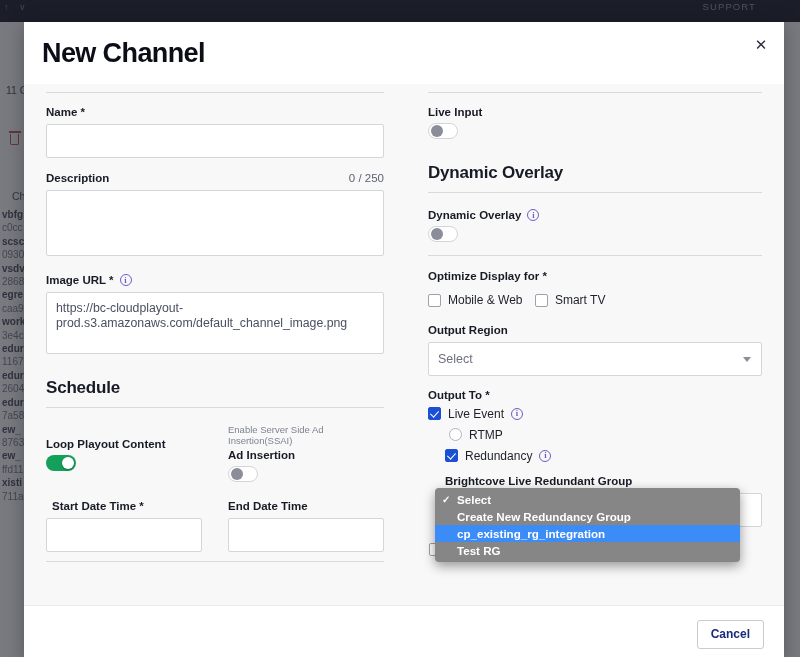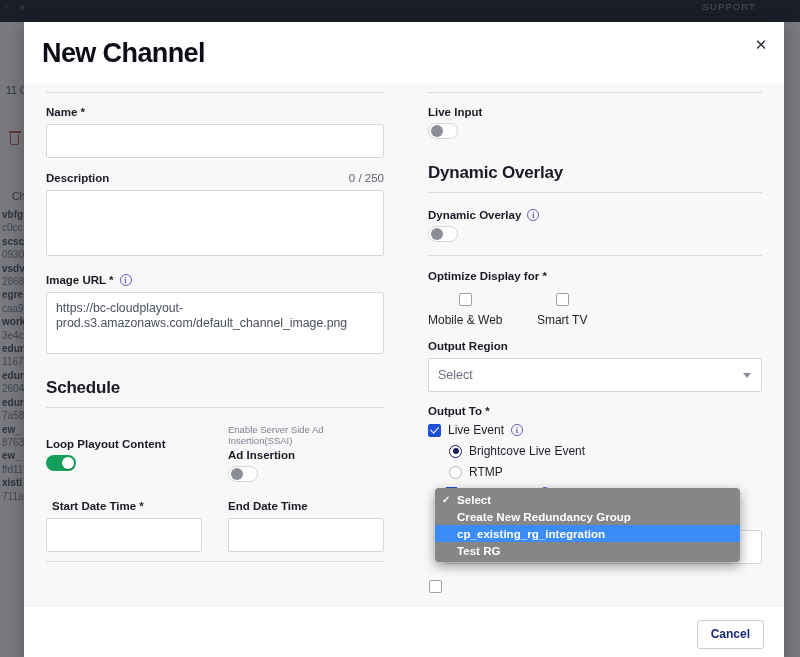--- a/index.html
+++ b/index.html
@@ -206,21 +206,21 @@
   }
   .rb.checked { border: 1.4px solid #15205e; }
   .rb.checked::after {
     content: ""; width: 6px; height: 6px; border-radius: 50%; background: #15205e;
   }
   .opt-row {
     display: flex; align-items: center; gap: 7px;
     font-size: 12px; color: #1d2029;
     margin-top: 7px;
   }
-  .opt-row.inline { display: inline-flex; margin-right: 30px; flex-direction: column; }
+  .opt-row.inline { display: inline-flex; margin-right: 8px; }
 
   .select {
     width: 100%; height: 34px;
     background: #fff; border: 1px solid #d5d6da; border-radius: 2px;
     display: flex; align-items: center; padding: 0 9px;
     font-size: 12.5px; color: #6e7280; cursor: pointer;
     position: relative;
   }
   .select .caret {
     position: absolute; right: 10px; top: 50%;
@@ -438,24 +438,20 @@
       </div>
 
       <div class="opt-row" style="margin-top:2px;">
         <span class="cb checked"></span>
         <span>Live Event</span>
         <span class="info-icon">i</span>
       </div>
 
       <div style="padding-left:21px;">
         <div class="opt-row">
-          <span class="rb checked"></span>
-          <span>Brightcove Live Event</span>
-        </div>
-        <div class="opt-row">
           <span class="rb"></span>
           <span>RTMP</span>
         </div>
       </div>
 
       <div class="opt-row" style="padding-left:17px;">
         <span class="cb checked"></span>
         <span>Redundancy</span>
         <span class="info-icon">i</span>
       </div>

